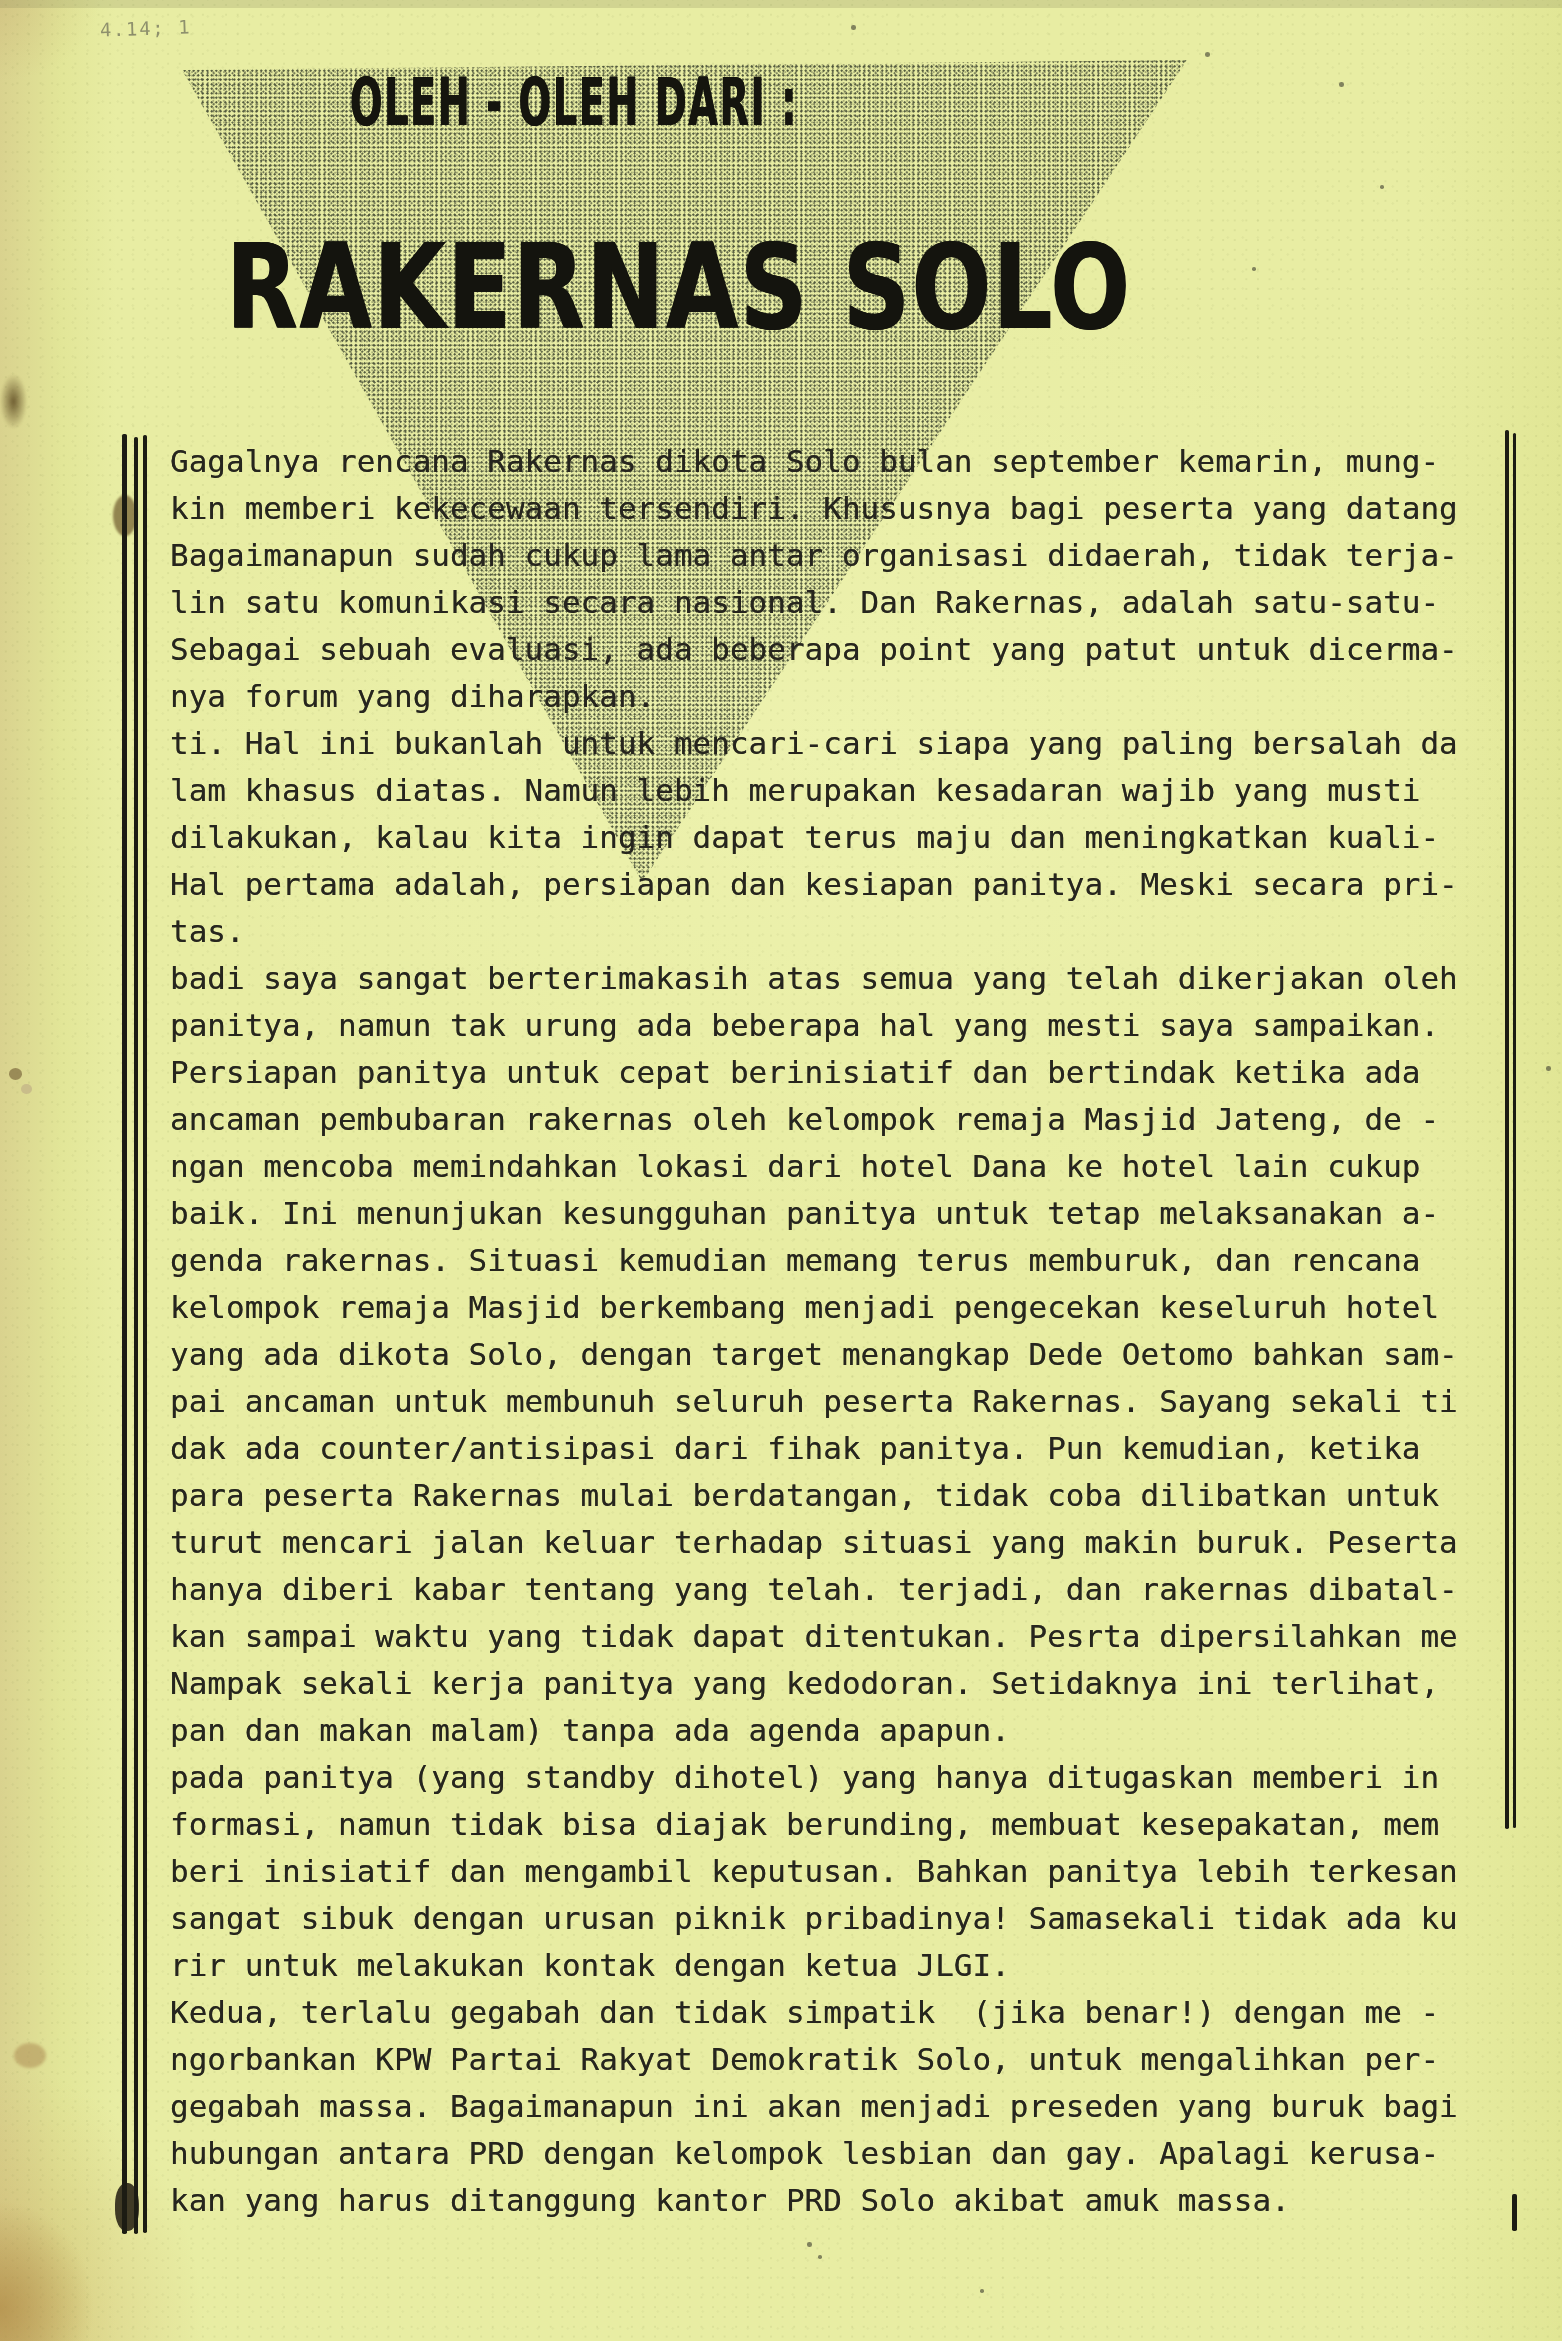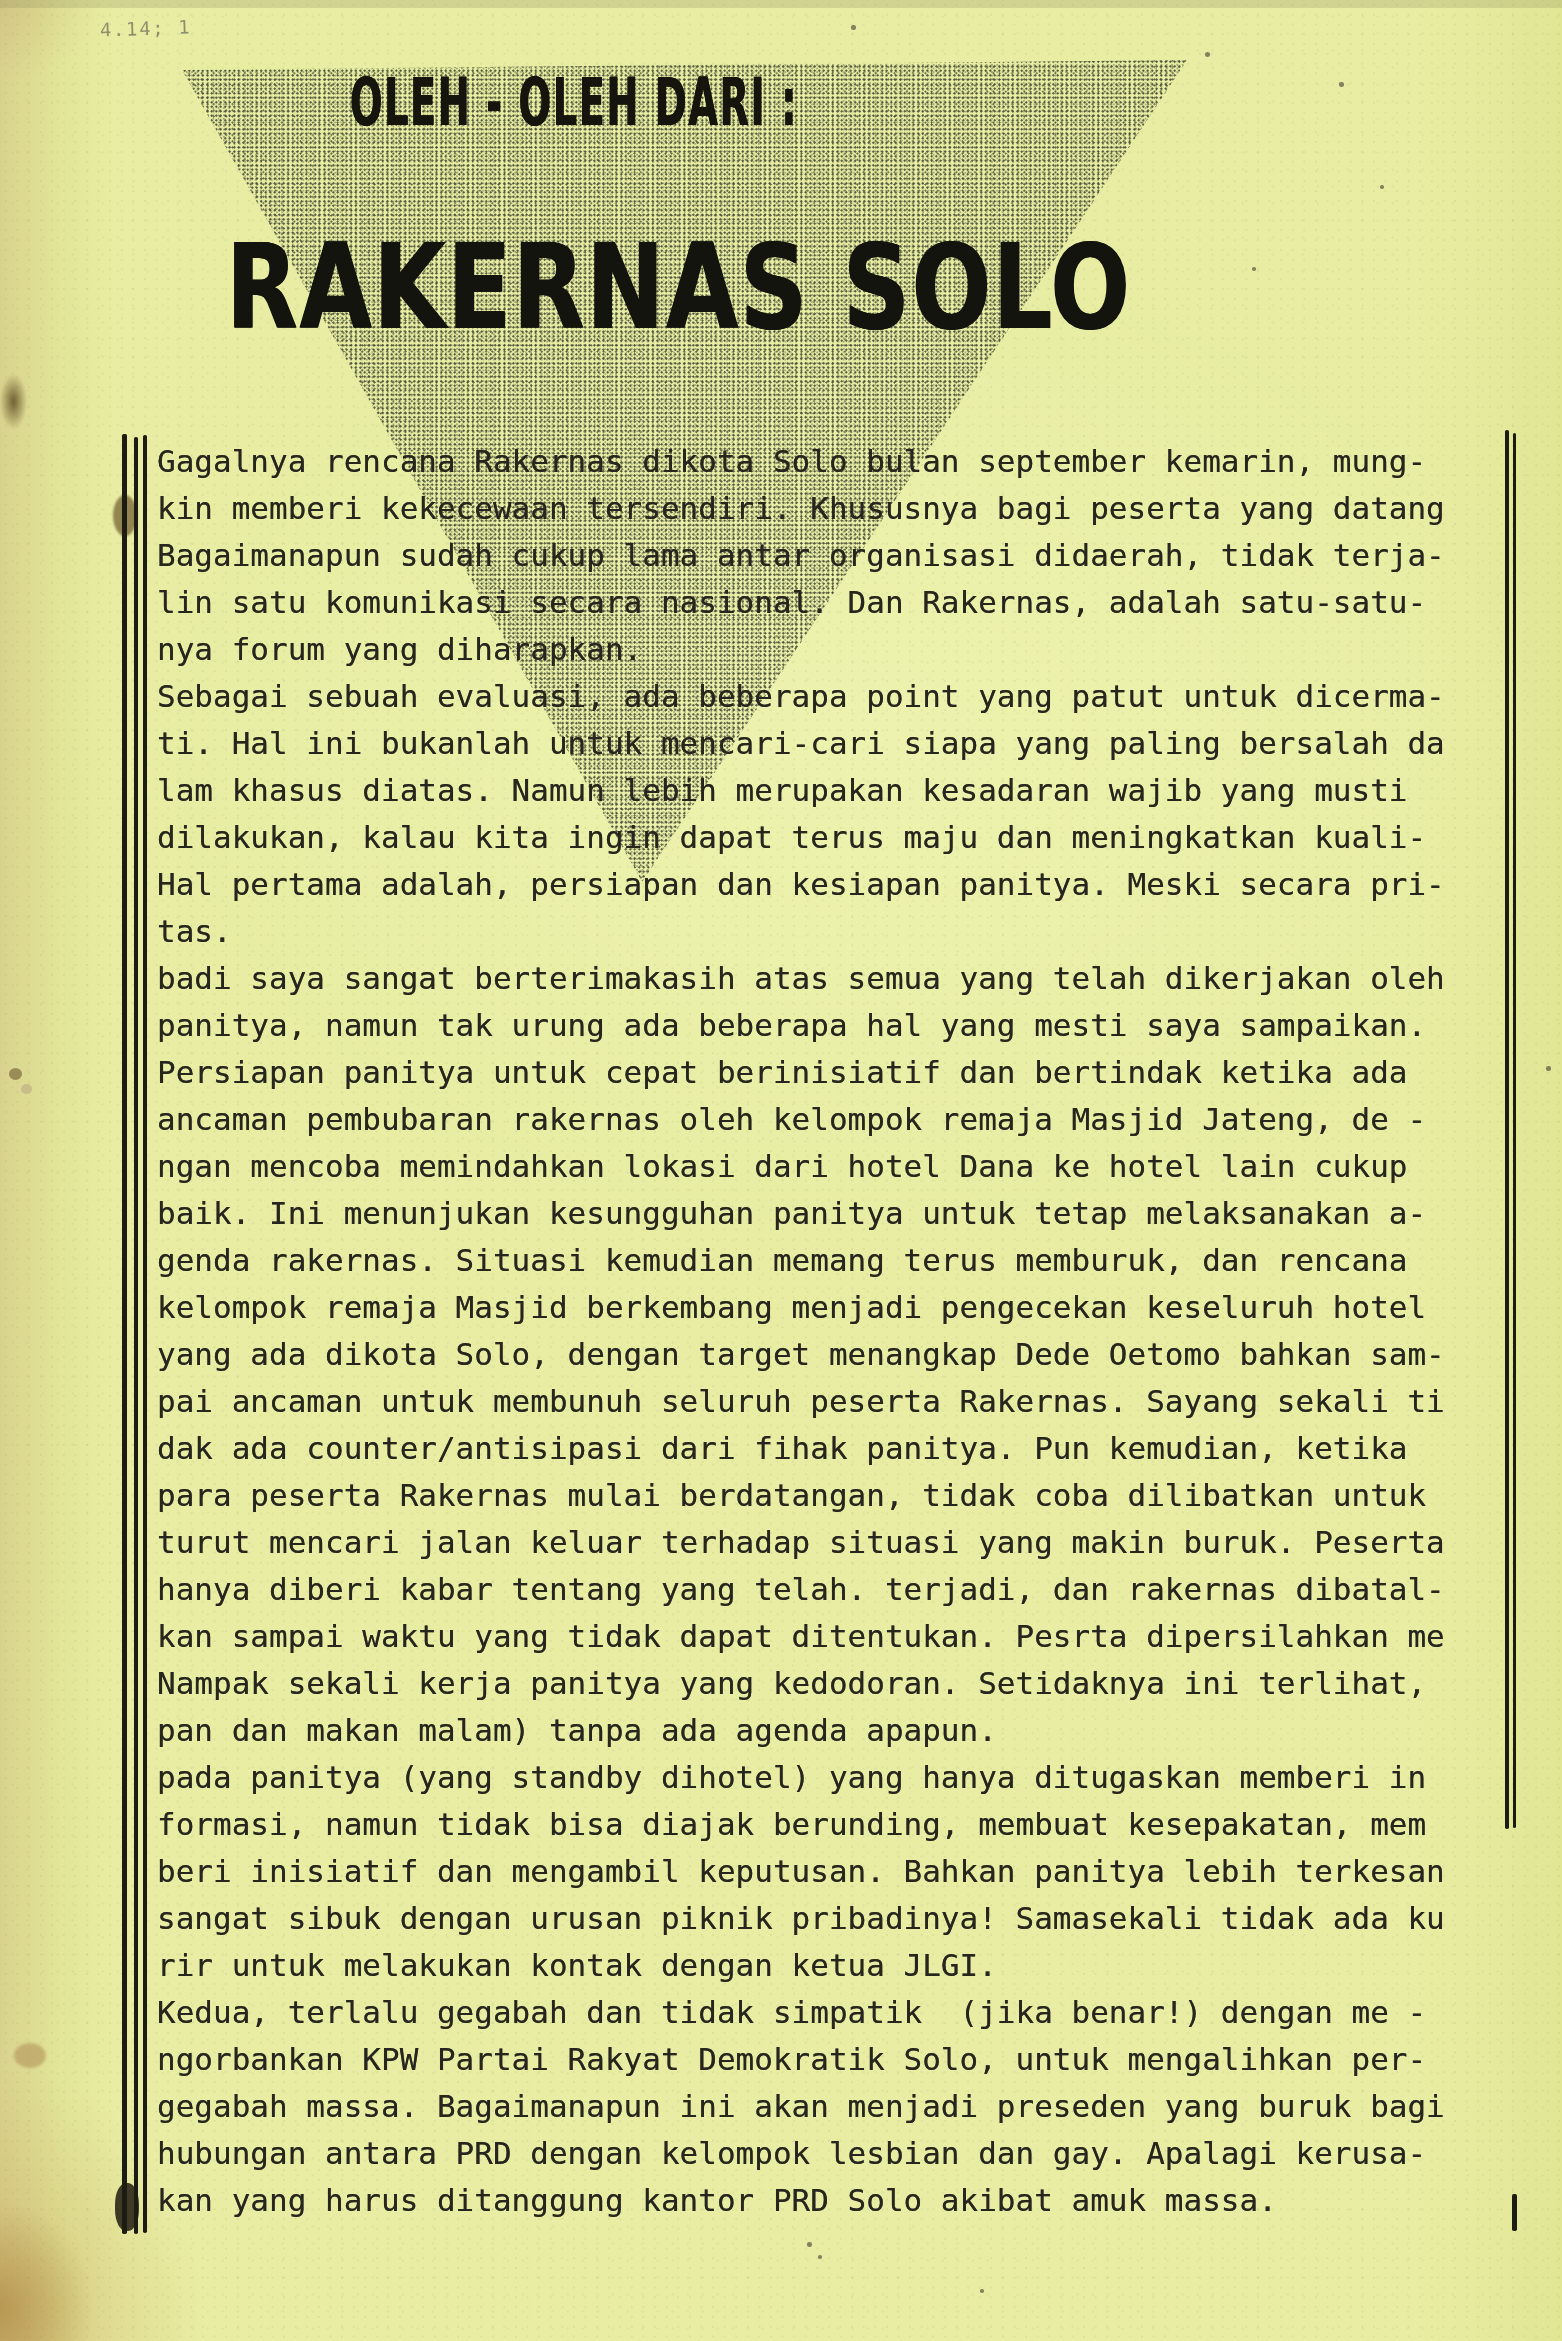--- a/index.html
+++ b/index.html
@@ -49,21 +49,21 @@
   .main-title{
     position:absolute;left:226px;top:219px;z-index:2;
     font-family:"DejaVu Sans", sans-serif;
     font-weight:800;font-size:117px;letter-spacing:1.8px;color:#14140e;
     transform:scaleX(.80);transform-origin:left top;
     text-shadow:0.7px 0 currentColor, -0.7px 0 currentColor;
     white-space:pre;
   }
 
   .article-body{
-    position:absolute;left:157px;top:438px;z-index:2;
+    position:absolute;left:170px;top:438px;z-index:2;
     font-size:31px;line-height:47px;color:#26251e;
     text-shadow:0 0 0.4px rgba(20,20,10,.6);
   }
   .bline{white-space:pre;}
 
   
   .rule{position:absolute;background:#1c1c13;z-index:3;border-radius:1.8px;}
   .lr1{left:122px;top:434px;width:4.5px;height:1800px;}
   .lr2{left:134px;top:437px;width:3.6px;height:1797px;}
   .lr3{left:143px;top:435px;width:3.6px;height:1798px;}
@@ -108,22 +108,22 @@
   <div class="rule lr3" data-interactable="false"></div>
   <div class="rule rr1" data-interactable="false"></div>
   <div class="rule rr2" data-interactable="false"></div>
   <div class="rule rr-tick" data-interactable="false"></div>
 
   <div class="article-body" data-interactable="false">
       <div class="bline" data-interactable="false">Gagalnya rencana Rakernas dikota Solo bulan september kemarin, mung-</div>
       <div class="bline" data-interactable="false">kin memberi kekecewaan tersendiri. Khususnya bagi peserta yang datang</div>
       <div class="bline" data-interactable="false">Bagaimanapun sudah cukup lama antar organisasi didaerah, tidak terja-</div>
       <div class="bline" data-interactable="false">lin satu komunikasi secara nasional. Dan Rakernas, adalah satu-satu-</div>
+      <div class="bline" data-interactable="false">Sebagai sebuah evaluasi, ada beberapa point yang patut untuk dicerma-</div>
       <div class="bline" data-interactable="false">nya forum yang diharapkan.</div>
-      <div class="bline" data-interactable="false">Sebagai sebuah evaluasi, ada beberapa point yang patut untuk dicerma-</div>
       <div class="bline" data-interactable="false">ti. Hal ini bukanlah untuk mencari-cari siapa yang paling bersalah da</div>
       <div class="bline" data-interactable="false">lam khasus diatas. Namun lebih merupakan kesadaran wajib yang musti</div>
       <div class="bline" data-interactable="false">dilakukan, kalau kita ingin dapat terus maju dan meningkatkan kuali-</div>
       <div class="bline" data-interactable="false">Hal pertama adalah, persiapan dan kesiapan panitya. Meski secara pri-</div>
       <div class="bline" data-interactable="false">tas.</div>
       <div class="bline" data-interactable="false">badi saya sangat berterimakasih atas semua yang telah dikerjakan oleh</div>
       <div class="bline" data-interactable="false">panitya, namun tak urung ada beberapa hal yang mesti saya sampaikan.</div>
       <div class="bline" data-interactable="false">Persiapan panitya untuk cepat berinisiatif dan bertindak ketika ada</div>
       <div class="bline" data-interactable="false">ancaman pembubaran rakernas oleh kelompok remaja Masjid Jateng, de -</div>
       <div class="bline" data-interactable="false">ngan mencoba memindahkan lokasi dari hotel Dana ke hotel lain cukup</div>

